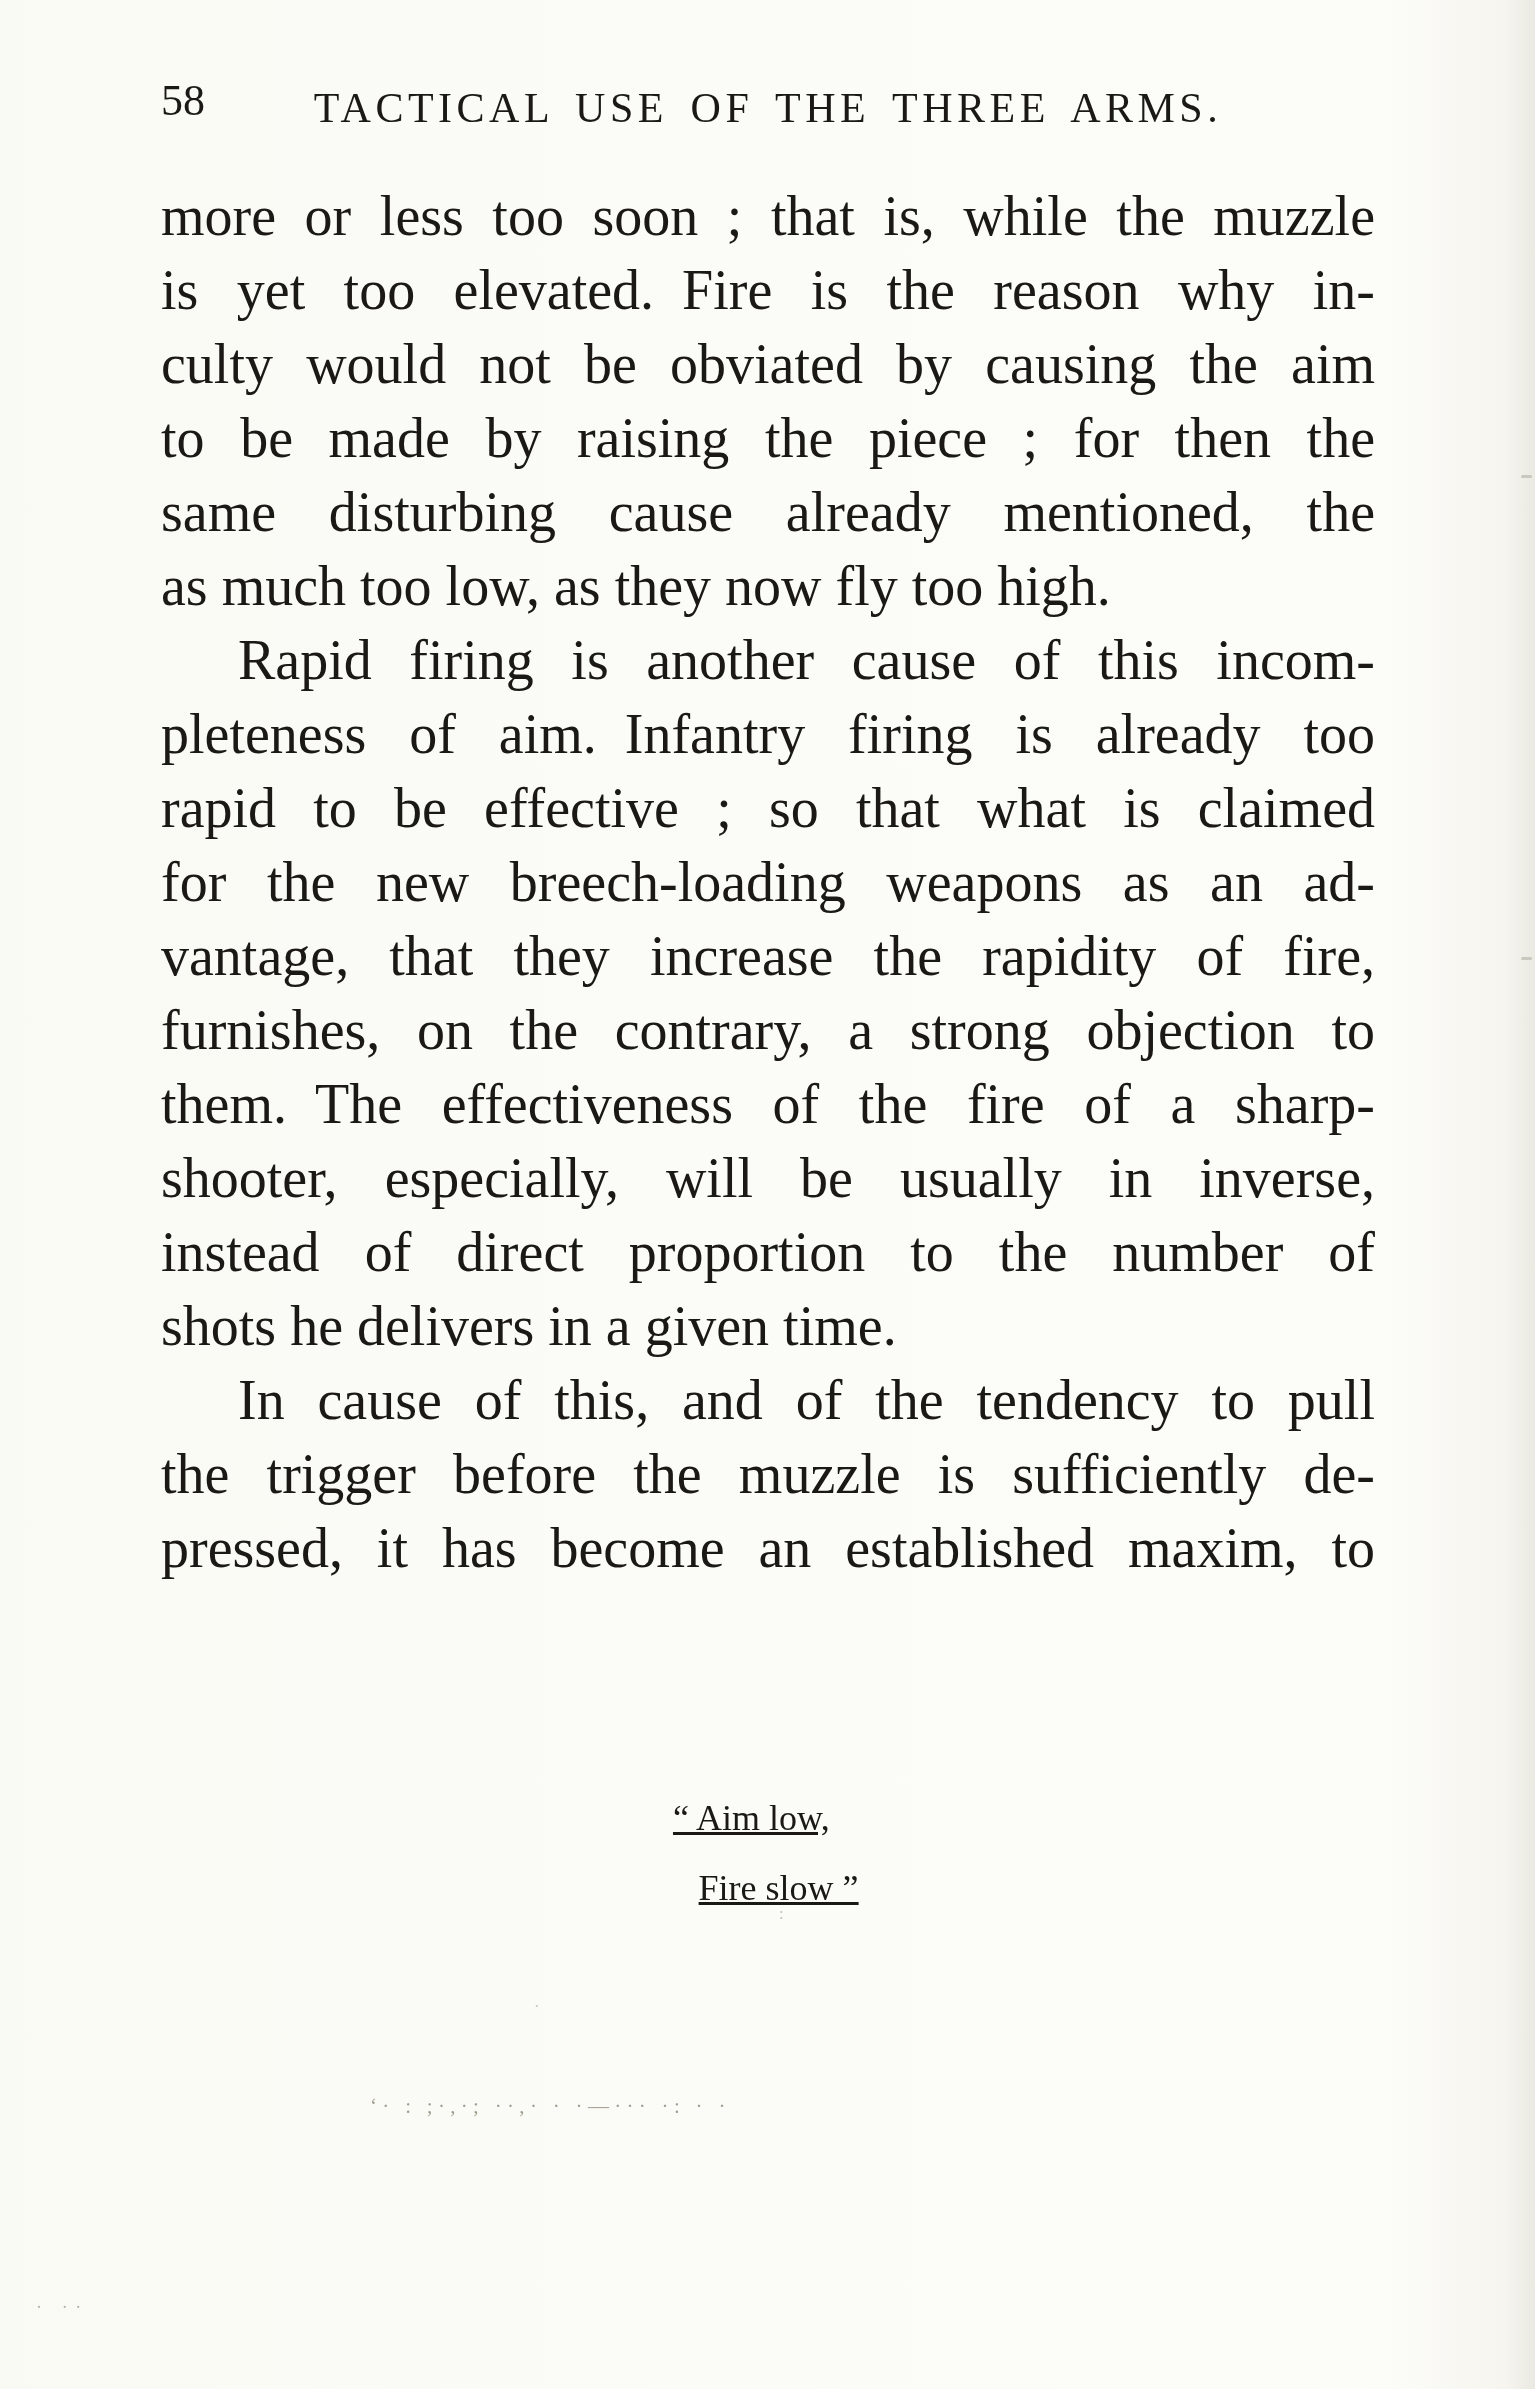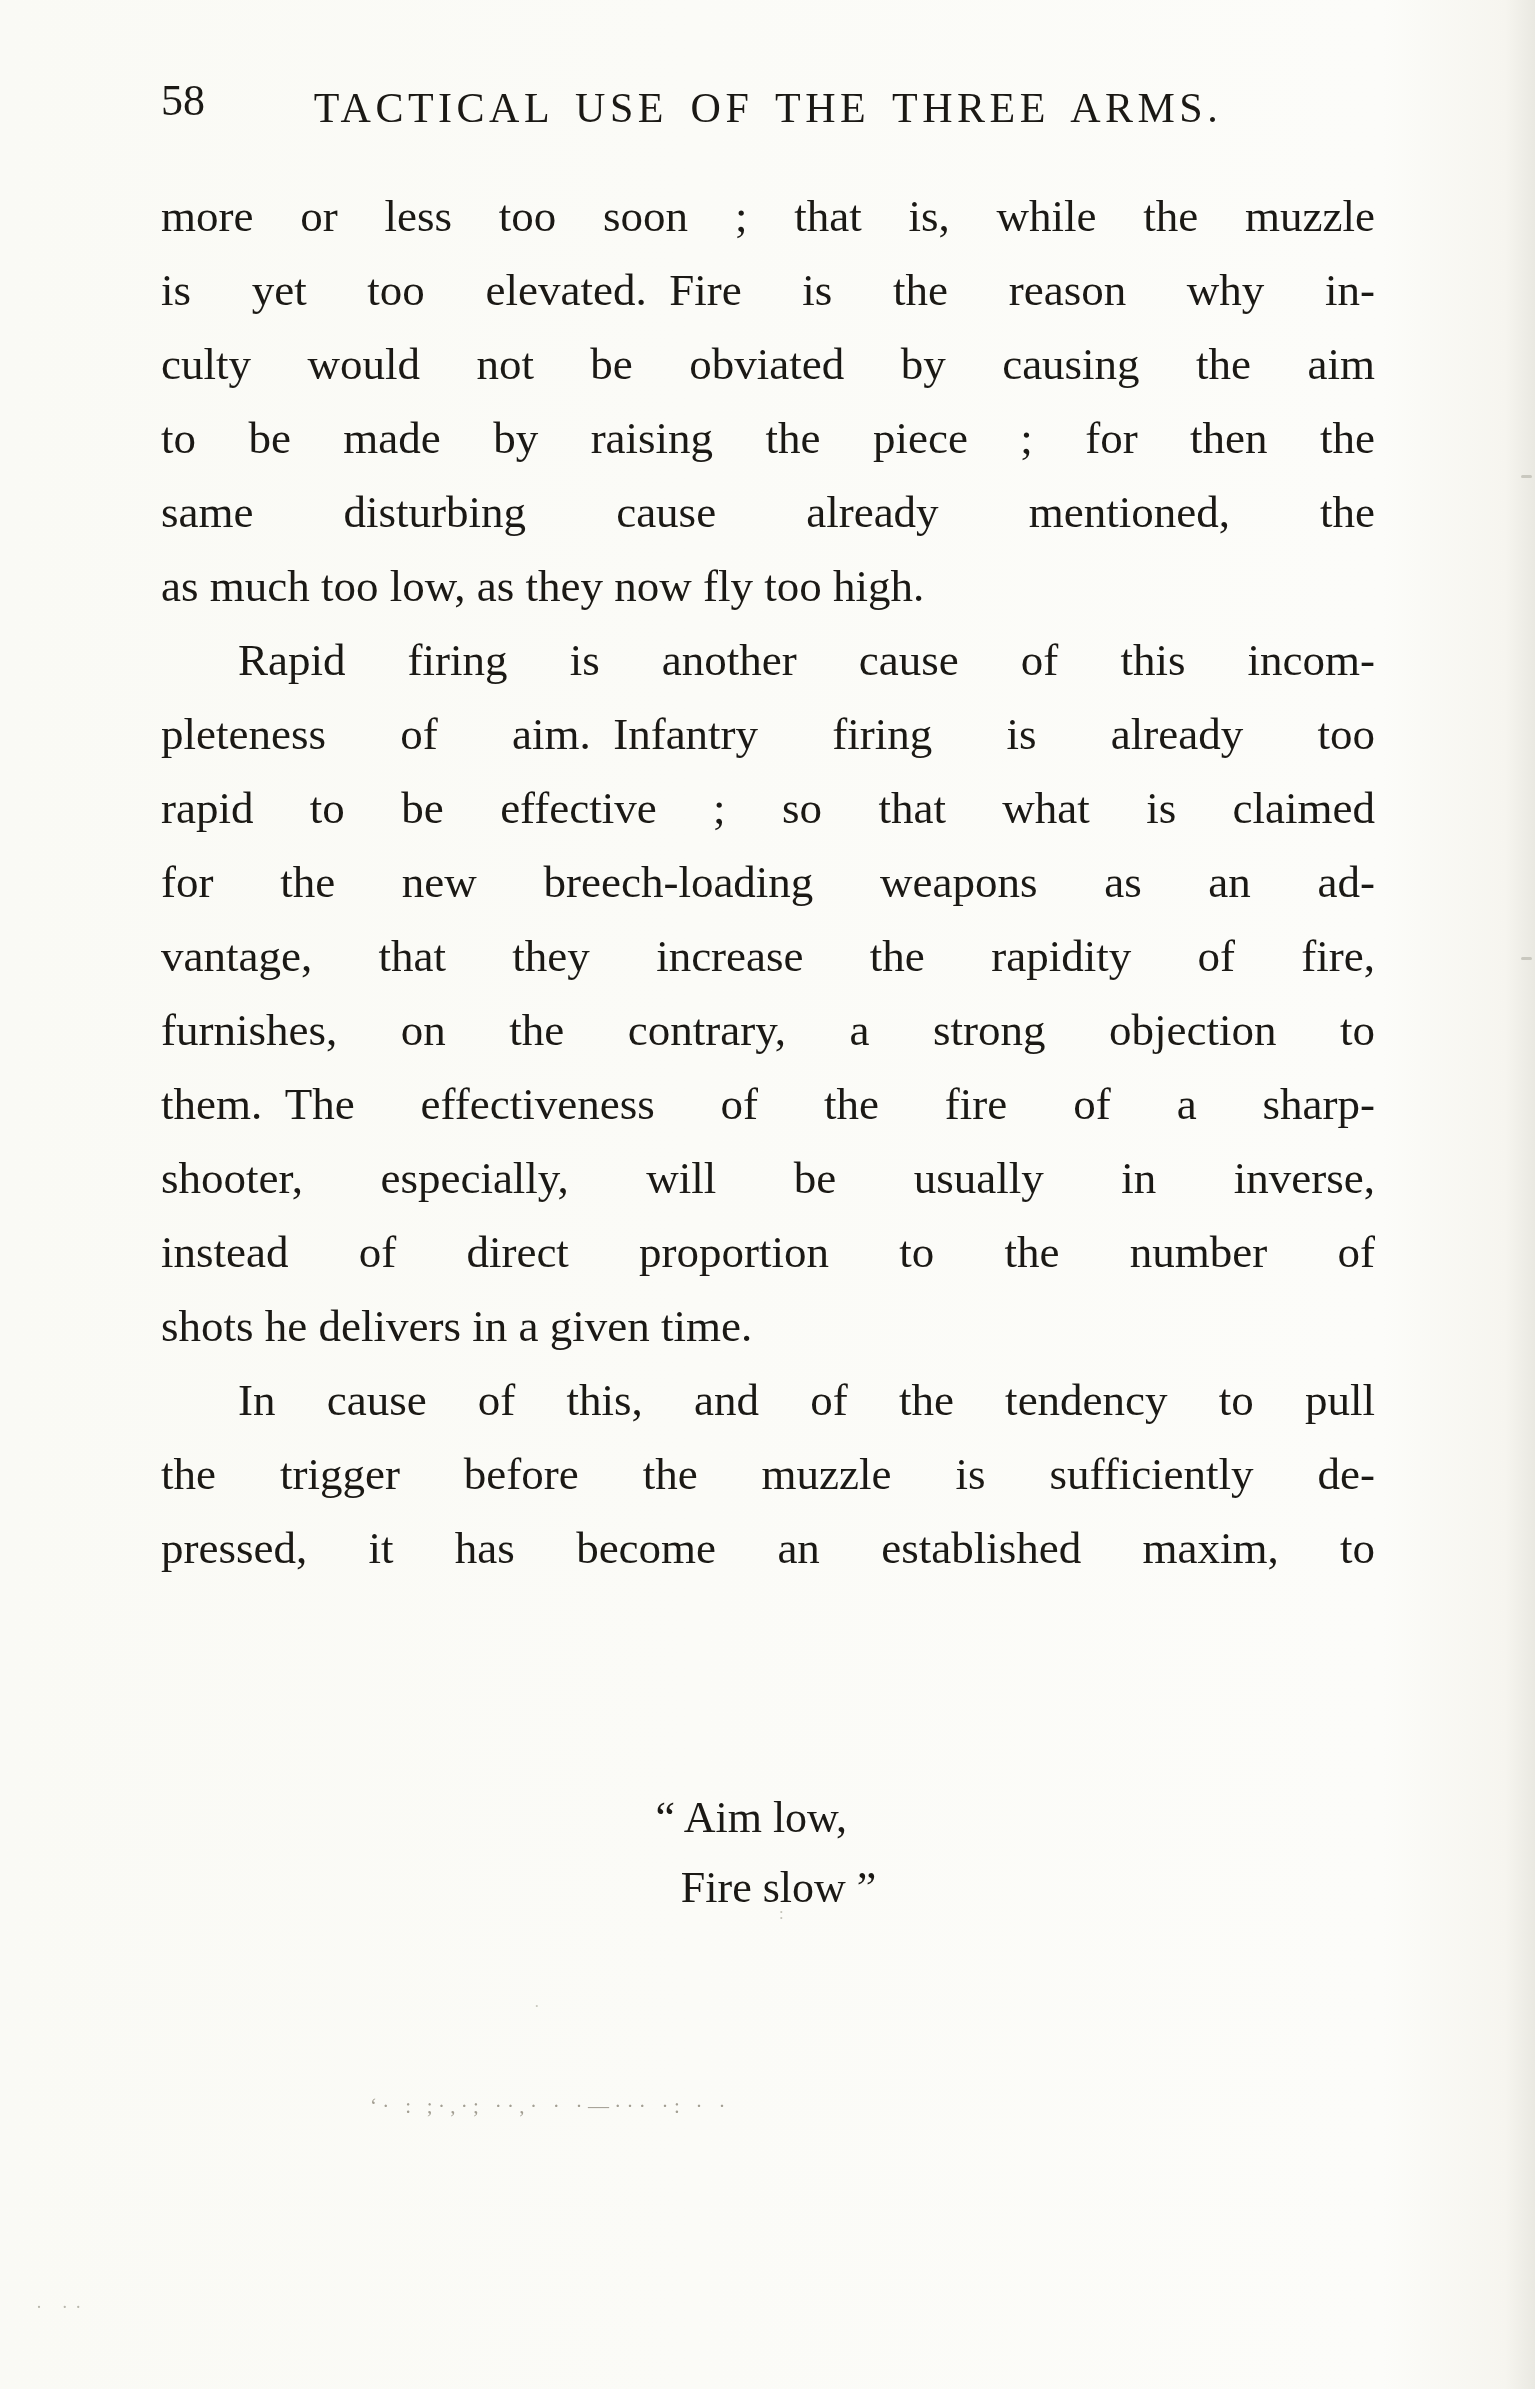--- a/index.html
+++ b/index.html
@@ -45,21 +45,21 @@
     word-spacing: 7.6px;
   }
   
   .text-block {
     position: absolute;
     top: 179px;
     left: 161px;
     width: 1214px;
   }
   .line {
-    font-size: 45px;
+    font-size: 56px;
     line-height: 74px;
     text-align: justify;
     text-align-last: justify;
     white-space: nowrap;
   }
   .line.last {
     text-align-last: left;
   }
   .line.indent {
     text-indent: 77px;
@@ -67,22 +67,23 @@
   .line .it {
     font-style: italic;
   }
   
   .quote-block {
     position: absolute;
     top: 1783px;
     left: 0;
     right: 0;
     text-align: center;
-    font-size: 44px;
+    font-size: 36px;
     line-height: 70px;
+    text-decoration: underline;
   }
   .quote-line-1 { transform: translateX(-16.7px); }
   .quote-line-2 { transform: translateX(10.6px); }
   
   .artifact {
     position: absolute;
     color: #aaa99e;
     pointer-events: none;
   }
   .smudge {

